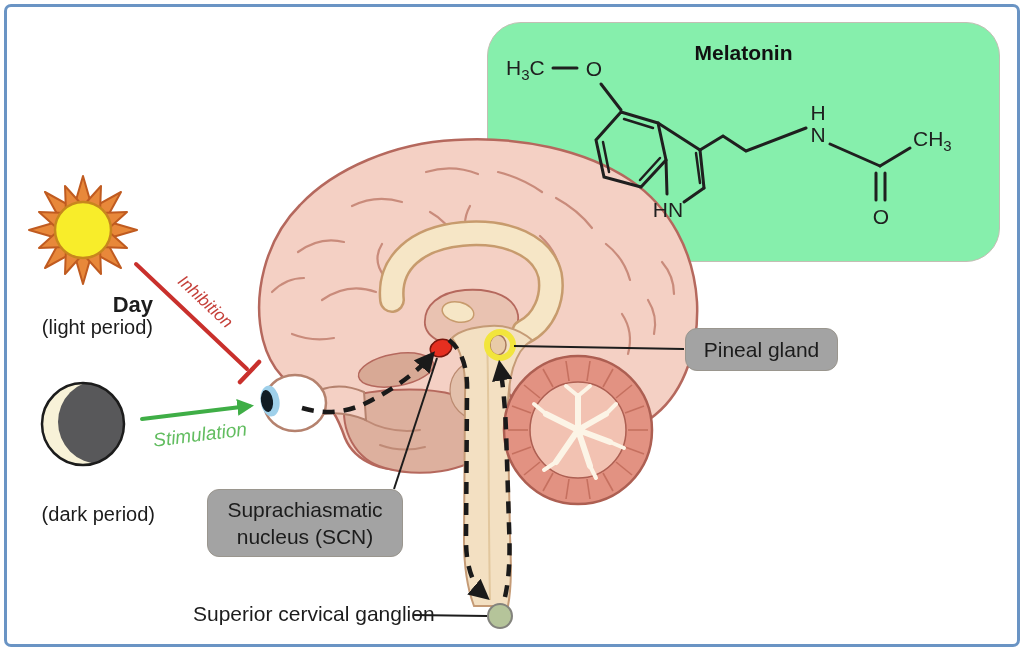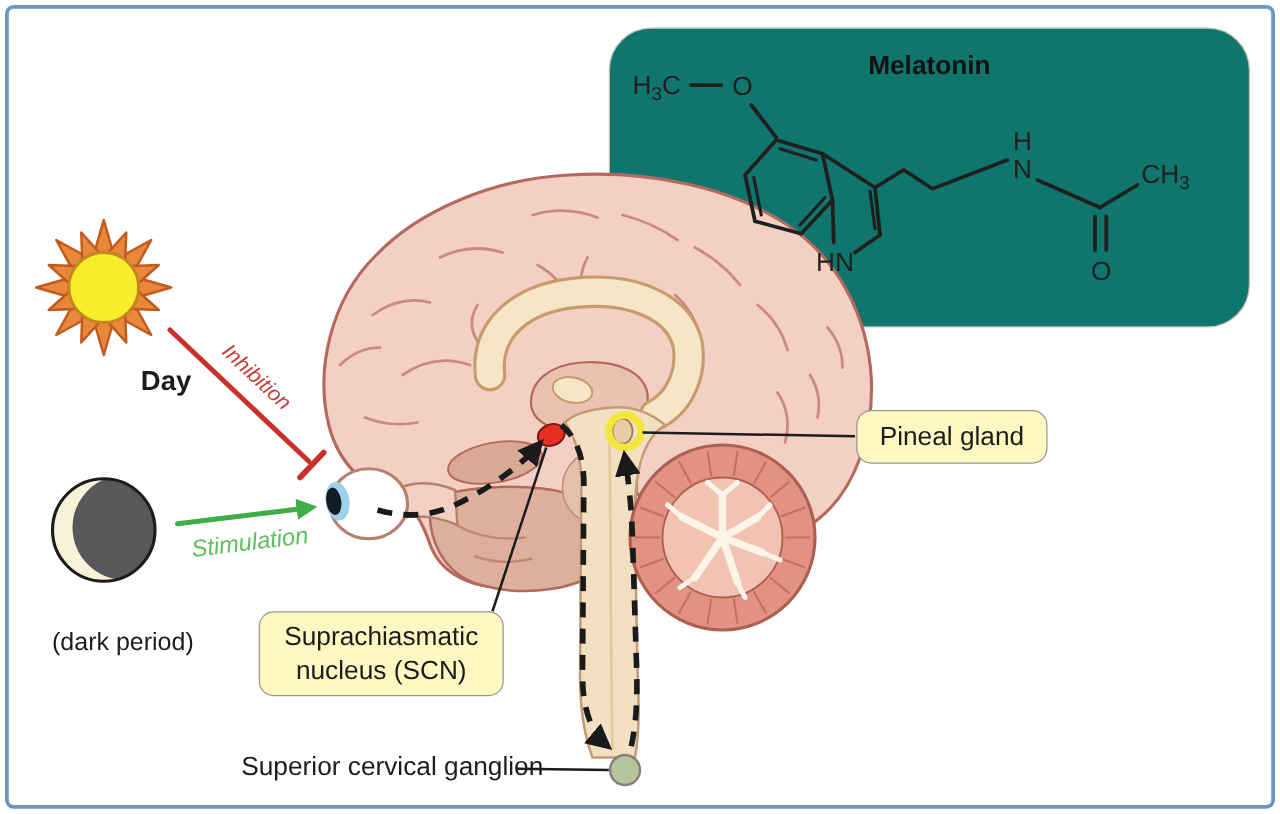--- a/index.html
+++ b/index.html
@@ -6,39 +6,39 @@
   .canvas{
     position:relative;width:1024px;height:651px;overflow:hidden;
     font-family:"Liberation Sans",sans-serif;background:#ffffff;
   }
   .frame{
     position:absolute;left:4px;top:4px;right:4px;bottom:4px;
     border:3px solid #6a94c4;border-radius:7px;pointer-events:none;
   }
   .panel{
     position:absolute;left:487px;top:22px;width:513px;height:240px;
-    background:#0f766e;border:1.5px solid #c4beb4;border-radius:34px;
+    background:#86efac;border:1.5px solid #c4beb4;border-radius:34px;
     box-sizing:border-box;text-align:center;
   }
   .panel-title{font-size:21px;font-weight:bold;color:#111;margin-top:18px;}
   .art{position:absolute;left:0;top:0;width:1024px;height:651px;}
   .lbl{position:absolute;color:#1c1c1c;}
   .center{text-align:right;}
   .day-label,.night-label{font-size:22px;font-weight:bold;}
   .period{font-size:20px;}
   .inhibition{
     left:146px;top:292px;width:118px;font-size:17px;font-style:italic;
     color:#c5403a;transform:rotate(43deg);text-align:center;
   }
   .stimulation{
     left:138px;top:424px;width:124px;font-size:19px;font-style:italic;
     color:#62bd60;transform:rotate(-7deg);text-align:center;
   }
   .tagbox{
-    position:absolute;background:#fef9c3;border:1.5px solid #9a968e;
+    position:absolute;background:#a3a3a3;border:1.5px solid #9a968e;
     border-radius:12px;box-sizing:border-box;color:#1c1c1c;
     display:flex;flex-direction:column;justify-content:center;text-align:center;
   }
   .scn-box{left:207px;top:489px;width:196px;height:68px;font-size:21px;line-height:27px;}
   .pineal-box{left:685px;top:328px;width:153px;height:43px;font-size:21px;}
   .ganglion-label{left:146px;top:602px;font-size:21px;margin-left:47px;}
   svg text{font-family:"Liberation Sans",sans-serif;}
 </style>
 </head>
 <body>
@@ -209,20 +209,21 @@
         <text x="668" y="217" text-anchor="middle">HN</text>
         <text x="818" y="120" text-anchor="middle">H</text>
         <text x="818" y="142" text-anchor="middle">N</text>
         <text x="913" y="146"><tspan>CH</tspan><tspan font-size="15" dy="5">3</tspan></text>
         <text x="881" y="224" text-anchor="middle">O</text>
       </g>
     </g>
   </svg>
 
   <div class="lbl day-label center" style="left:13px;top:292px;width:140px;">Day</div>
+  <div class="lbl period center" style="left:13px;top:316px;width:140px;">(light period)</div>
 
   <div class="lbl period center" style="left:15px;top:503px;width:140px;">(dark period)</div>
 
   <div class="lbl inhibition">Inhibition</div>
   <div class="lbl stimulation">Stimulation</div>
 
   <div class="tagbox scn-box">
     <div>Suprachiasmatic</div>
     <div>nucleus (SCN)</div>
   </div>

